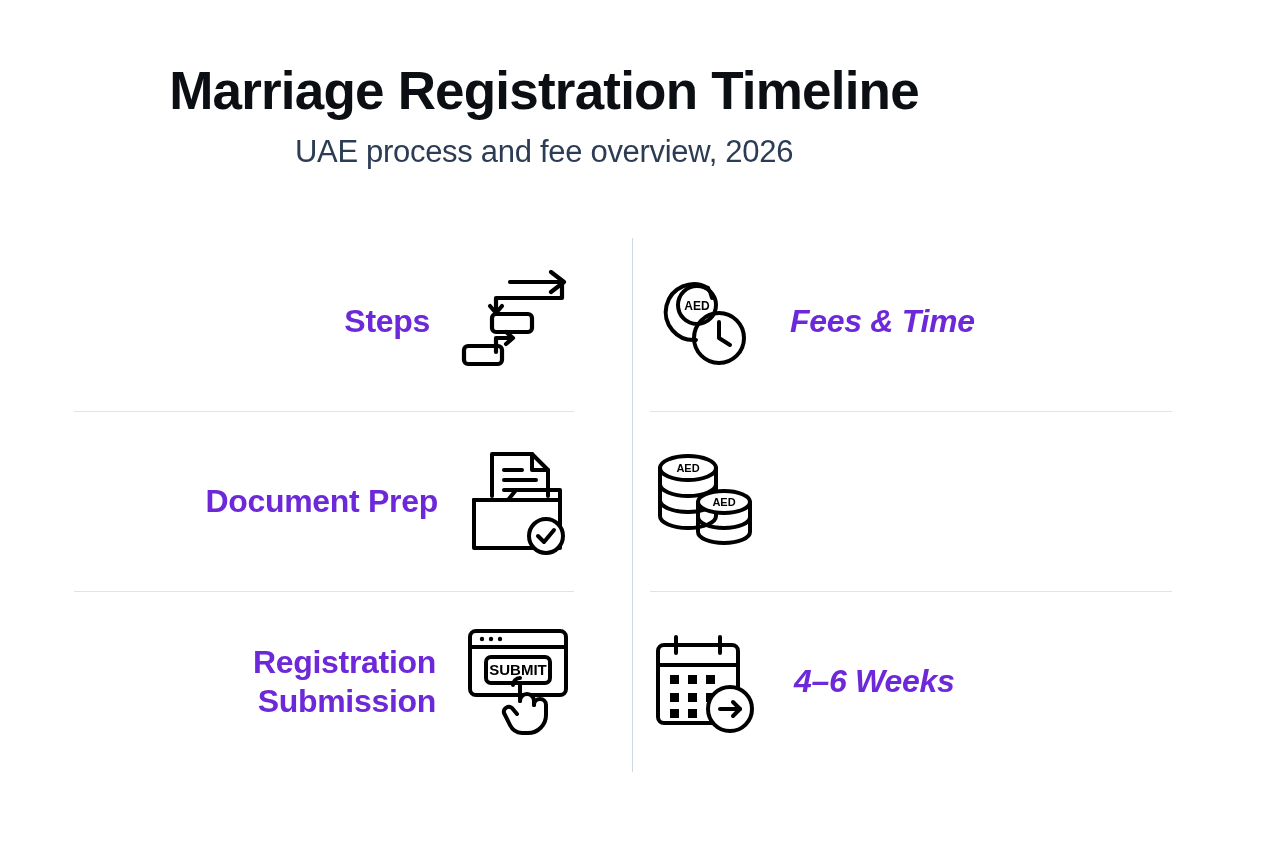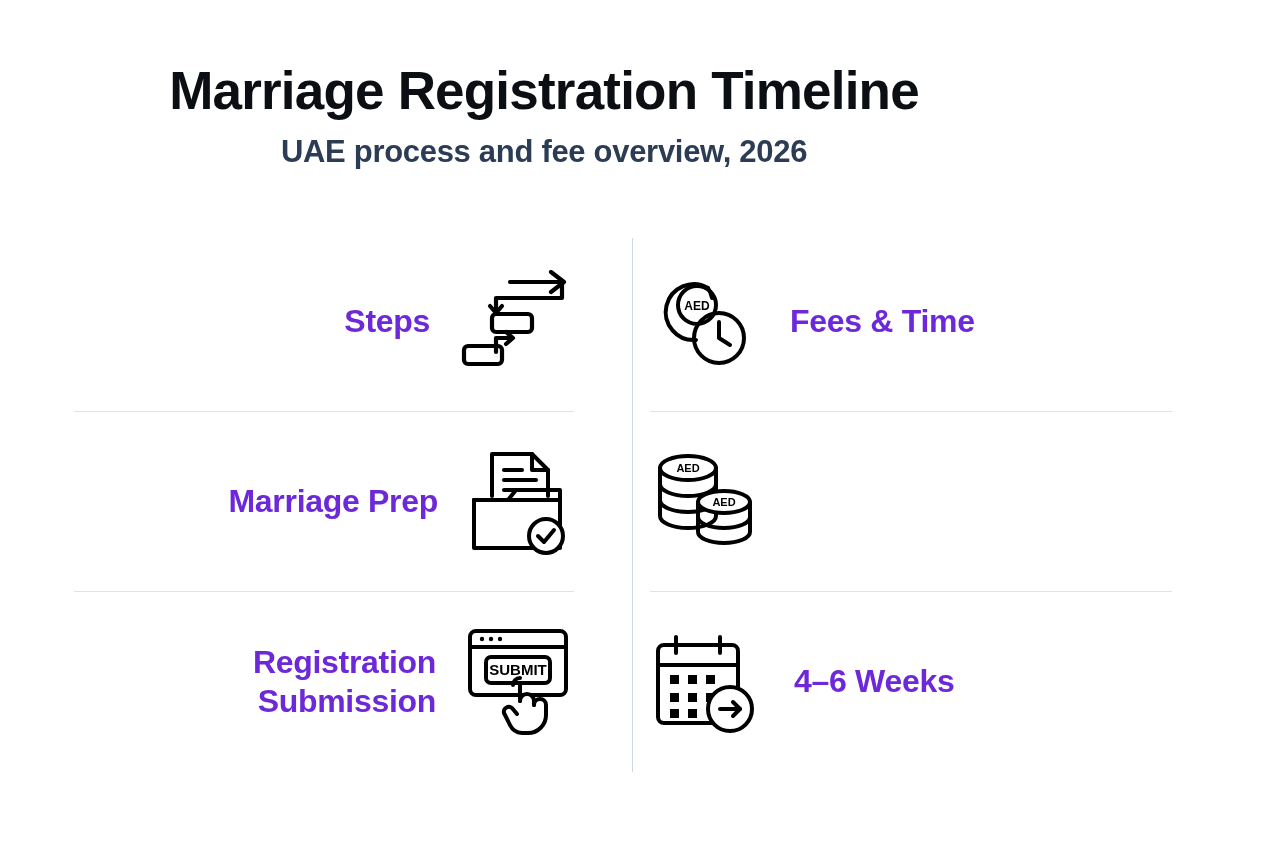--- a/index.html
+++ b/index.html
@@ -28,21 +28,21 @@
     font-size: 53px;
     font-weight: bold;
     letter-spacing: -0.8px;
     color: #0b0e12;
     line-height: 1.1;
     margin: 0;
   }
   .subtitle {
     margin: 14px 0 0 0;
     font-size: 31px;
-    font-weight: bold;
+    font-weight: normal;
     color: #2b3c54;
     letter-spacing: -0.3px;
   }
 
   .grid {
     position: absolute;
     top: 232px;
     left: 74px;
     width: 1116px;
     height: 540px;
@@ -93,21 +93,21 @@
     letter-spacing: -0.3px;
     line-height: 1.22;
   }
   .label.l-right { text-align: right; }
   .icon {
     display: block;
     flex: 0 0 auto;
   }
   .left .icon { margin-left: 26px; }
   .right .icon { margin-right: 34px; text-align: center; }
-  .right .label { margin-left: 0; }
+  .right .label { margin-left: 0; font-style: italic; }
   svg { display: block; }
 </style>
 </head>
 <body>
 
 <div class="page">
 
   <div class="header">
     <h1 class="title">Marriage Registration Timeline</h1>
     <div class="subtitle">UAE process and fee overview, 2026</div>
@@ -143,21 +143,21 @@
           <circle cx="47" cy="33" r="19"></circle>
           <text x="47" y="38" font-family="'Liberation Sans', sans-serif" font-size="12" font-weight="bold" fill="#000" stroke="none" text-anchor="middle">AED</text>
           <circle cx="69" cy="66" r="25"></circle>
           <path d="M69 50 V66 L80 73"></path>
         </svg>
       </div>
       <div class="label">Fees &amp; Time</div>
     </div>
 
     <div class="cell left row2">
-      <div class="label l-right">Marriage Prep</div>
+      <div class="label l-right">Document Prep</div>
       <div class="icon">
         <svg width="110" height="116" viewBox="0 0 110 116" fill="none" stroke="#000" stroke-width="4" stroke-linecap="round" stroke-linejoin="round">
           <path d="M28 52 V10 H68 L84 26 V52"></path>
           <path d="M68 10 V26 H84"></path>
           <path d="M40 26 H58"></path>
           <path d="M40 36 H72"></path>
           <path d="M40 46 H72"></path>
           <path d="M10 56 H44 L52 46 H96 V56"></path>
           <path d="M10 56 V104 H96 V56"></path>
           <path d="M10 56 H96"></path>

